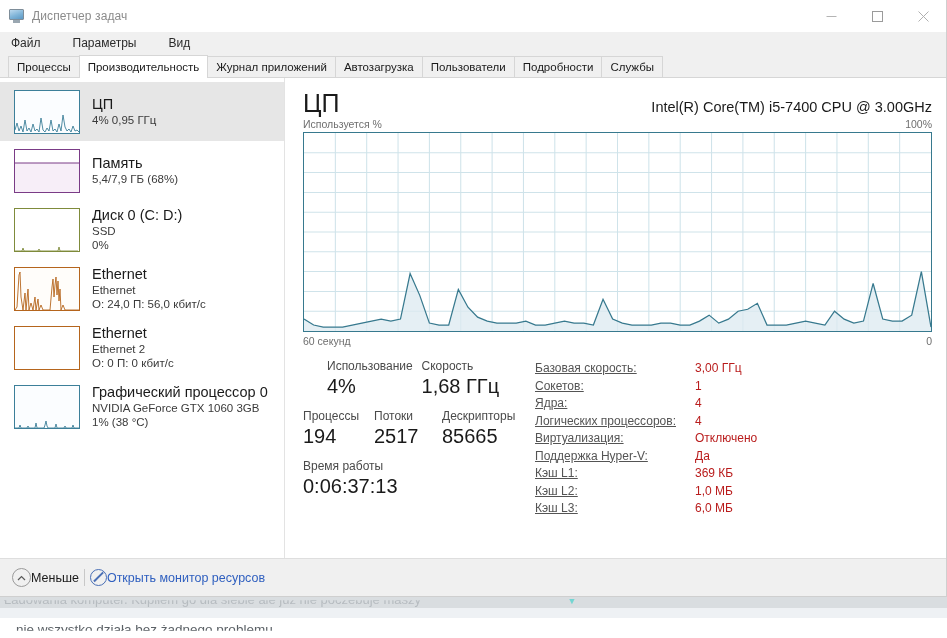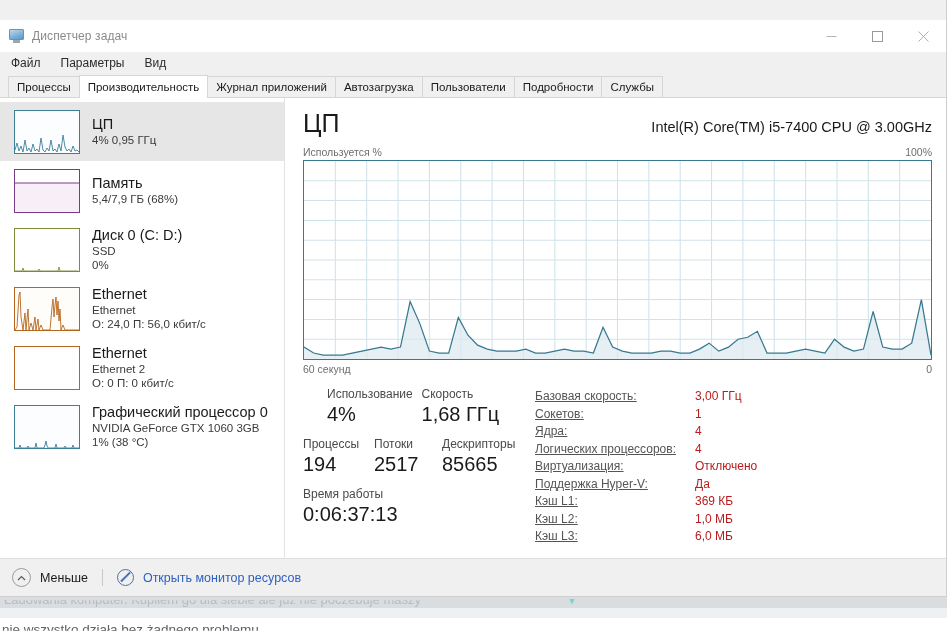--- a/index.html
+++ b/index.html
@@ -28,21 +28,21 @@
     white-space: nowrap;
   }
   .bg-text.clipped {
     left: 4px; top: 592px;
     font-size: 13px;
     color: #9aa0a6;
     opacity: .55;
     clip-path: inset(55% 0 0 0);
   }
   .bg-text.lower {
-    left: 2px; top: 622px;
+    left: 16px; top: 622px;
     font-size: 13.5px;
     color: #5b6166;
     clip-path: inset(0 0 42% 0);
   }
   .bg-chevron {
     position: absolute;
     left: 565px; top: 591px;
     color: #2fd0c8;
     font-size: 14px;
     opacity: .6;
@@ -65,21 +65,20 @@
     display: flex; flex-direction: column;
   }
 
   
   #titlebar {
     height: 32px;
     background: #ffffff;
     display: flex; align-items: center;
     flex: 0 0 32px;
     position: relative;
-    margin-top: 20px;
   }
   #app-icon {
     width: 16px; height: 14px;
     margin-left: 9px; margin-right: 7px;
     position: relative;
     flex: 0 0 auto;
   }
   #app-icon .mon {
     position: absolute; left: 0; top: 0;
     width: 15px; height: 11px;
@@ -107,21 +106,21 @@
     color: #b4b4b4;
   }
   .winbtn svg { display: block; }
 
   
   #menubar {
     height: 22px; flex: 0 0 22px;
     background: #f0f0f0;
     display: flex; align-items: center;
     padding-left: 9px;
-    gap: 16px;
+    gap: 28px;
   }
   .menu-item {
     font-size: 12px;
     color: #2b2b2b;
     padding: 1px 2px;
   }
 
   
   #tabstrip {
     height: 24px; flex: 0 0 24px;
@@ -207,21 +206,21 @@
   }
   #main-head {
     display: flex; align-items: baseline; justify-content: space-between;
   }
   #cpu-title { font-size: 25px; color: #1a1a1a; line-height: 30px; }
   #cpu-model { font-size: 14.5px; color: #1a1a1a; }
 
   #graph-labels {
     display: flex; justify-content: space-between;
     font-size: 10.5px; color: #6e6e6e;
-    margin-top: 8px; margin-bottom: 2px;
+    margin-bottom: 2px;
   }
   #graph-box {
     height: 200px;
     border: 1px solid #37798e;
     position: relative;
     background: #fff;
     overflow: hidden;
   }
   #graph-box svg { display: block; width: 100%; height: 100%; }
   #graph-foot {
@@ -273,21 +272,20 @@
     white-space: nowrap;
   }
 
   
   #footer {
     height: 38px; flex: 0 0 38px;
     background: #f0f0f0;
     border-top: 1px solid #dedede;
     display: flex; align-items: center;
     padding-left: 12px;
-    gap: 9px;
   }
   .foot-chev {
     width: 19px; height: 19px; border-radius: 50%;
     border: 1px solid #9b9b9b;
     display: flex; align-items: center; justify-content: center;
     color: #5a5a5a;
   }
   .foot-label { font-size: 12.5px; color: #1a1a1a; }
   .foot-sep { width: 1px; height: 17px; background: #c8c8c8; margin: 0 5px; }
   .foot-resicon {

